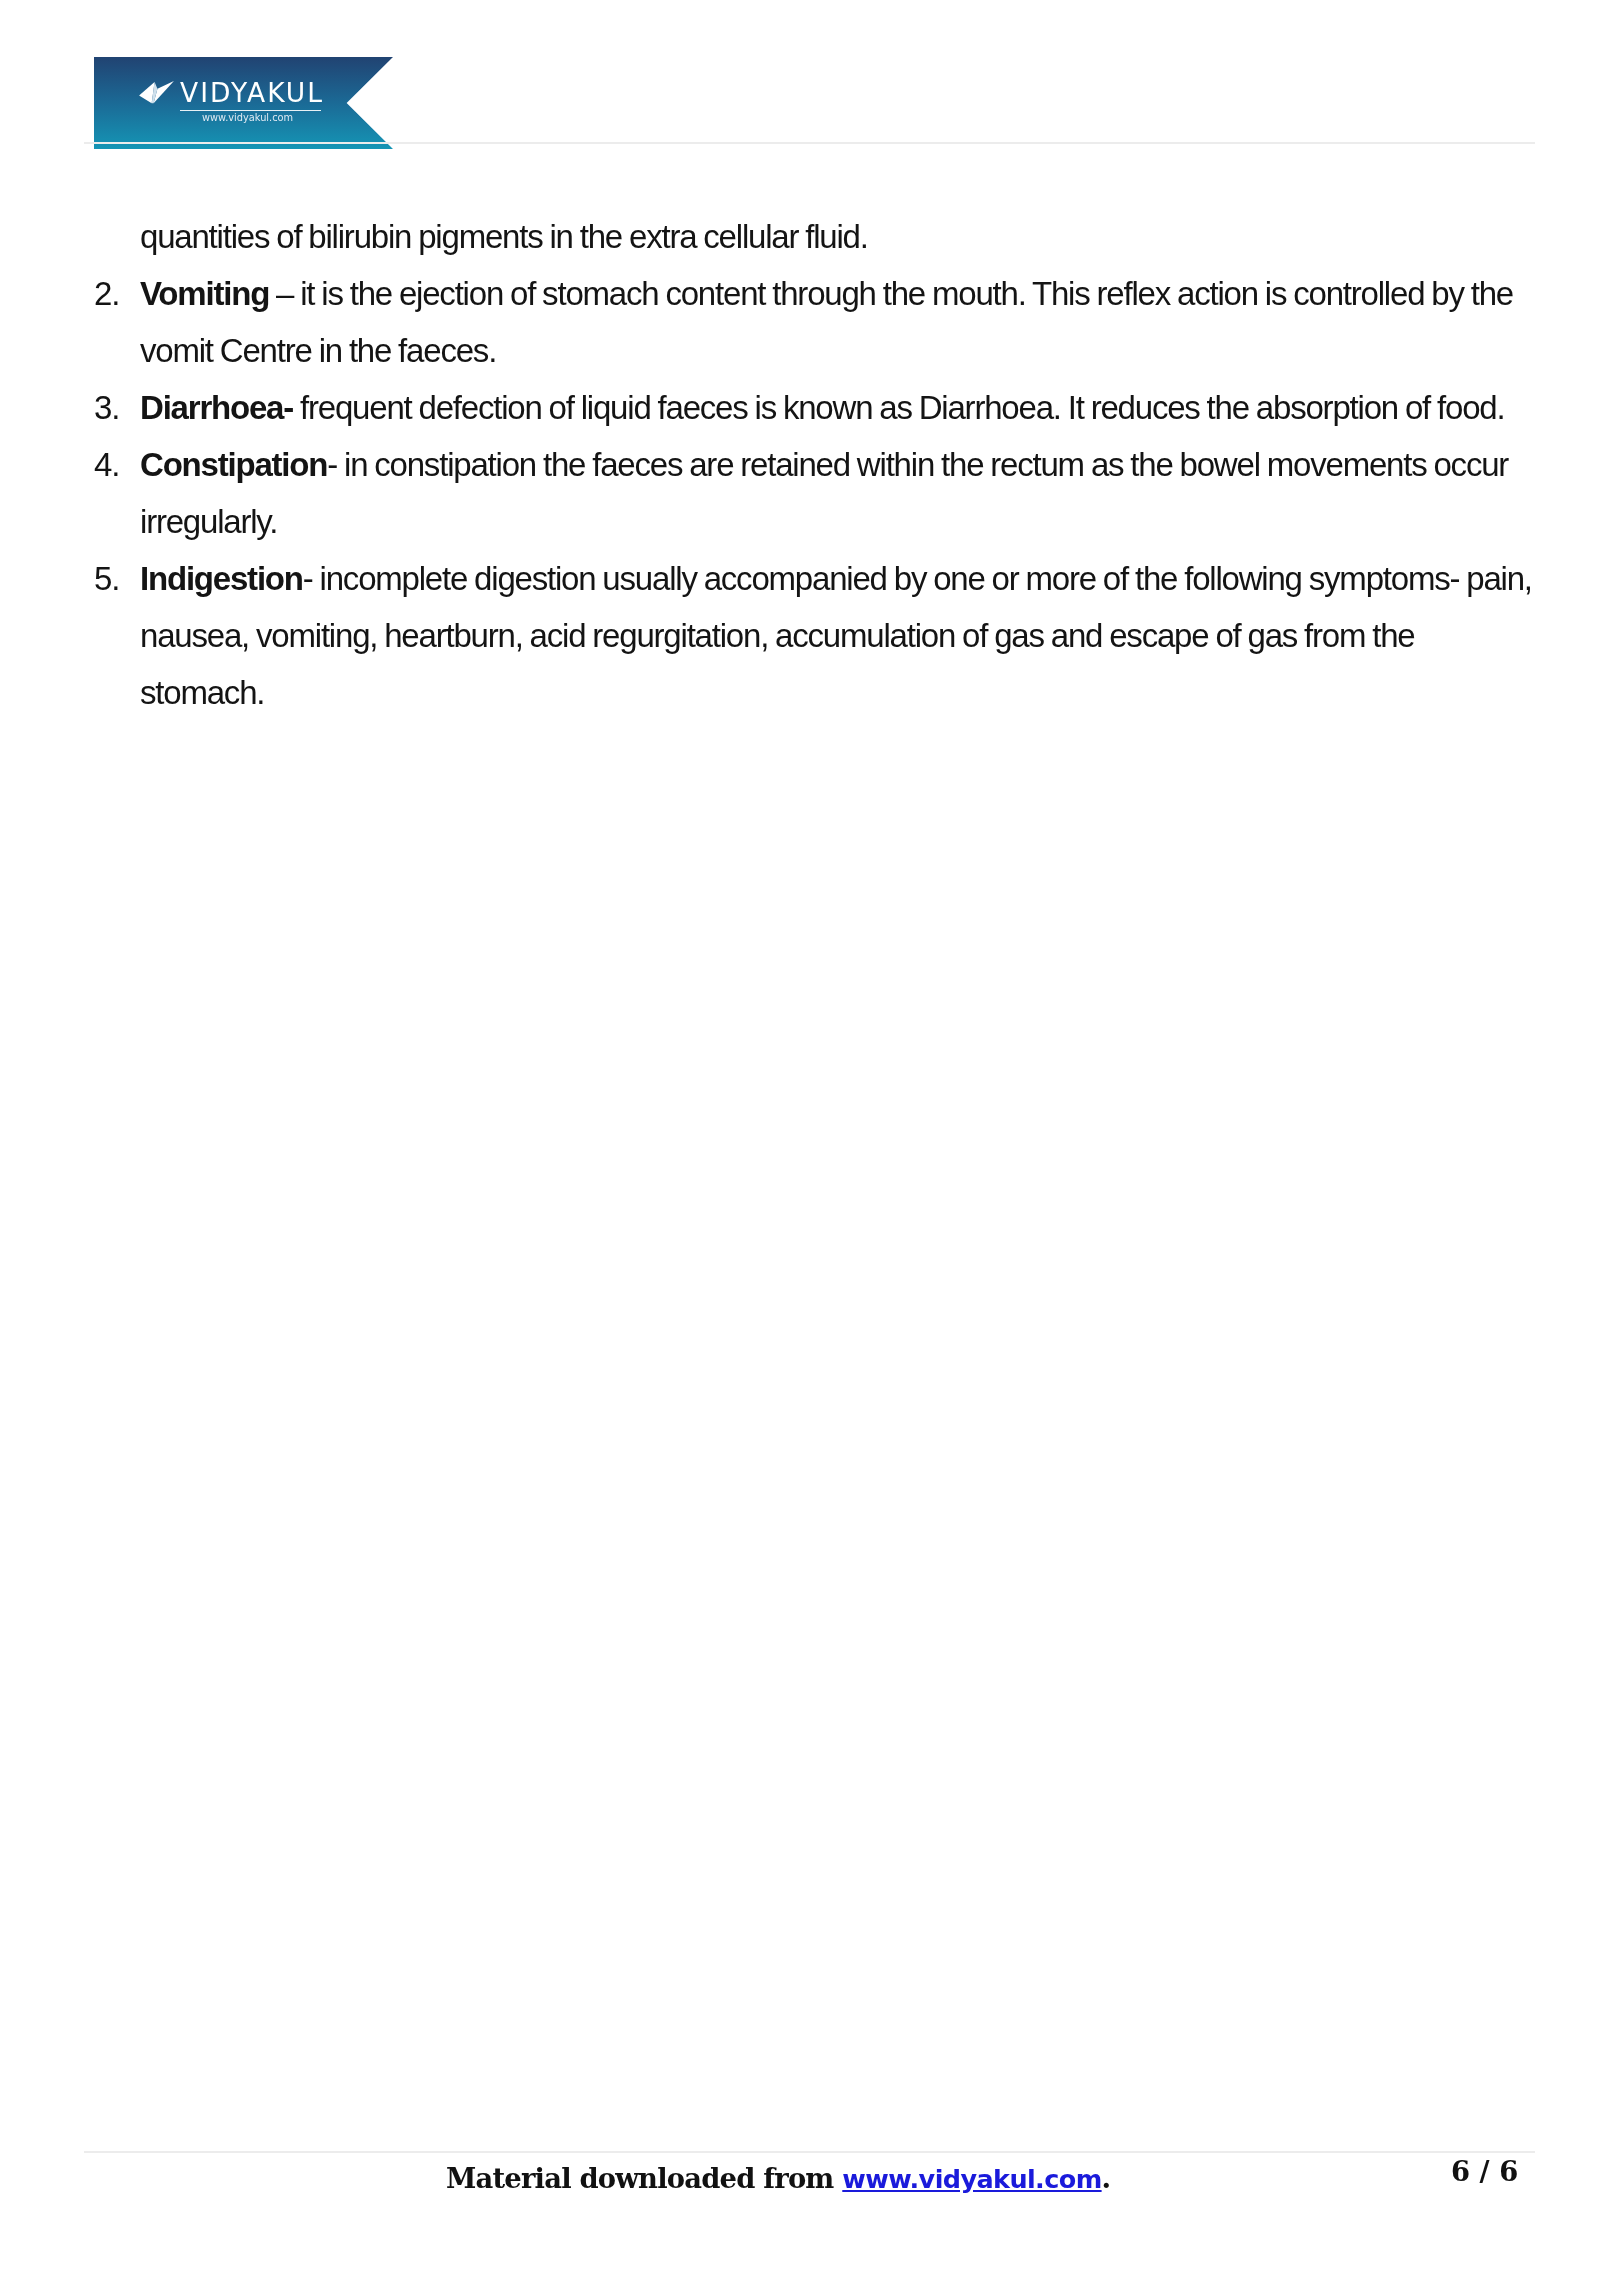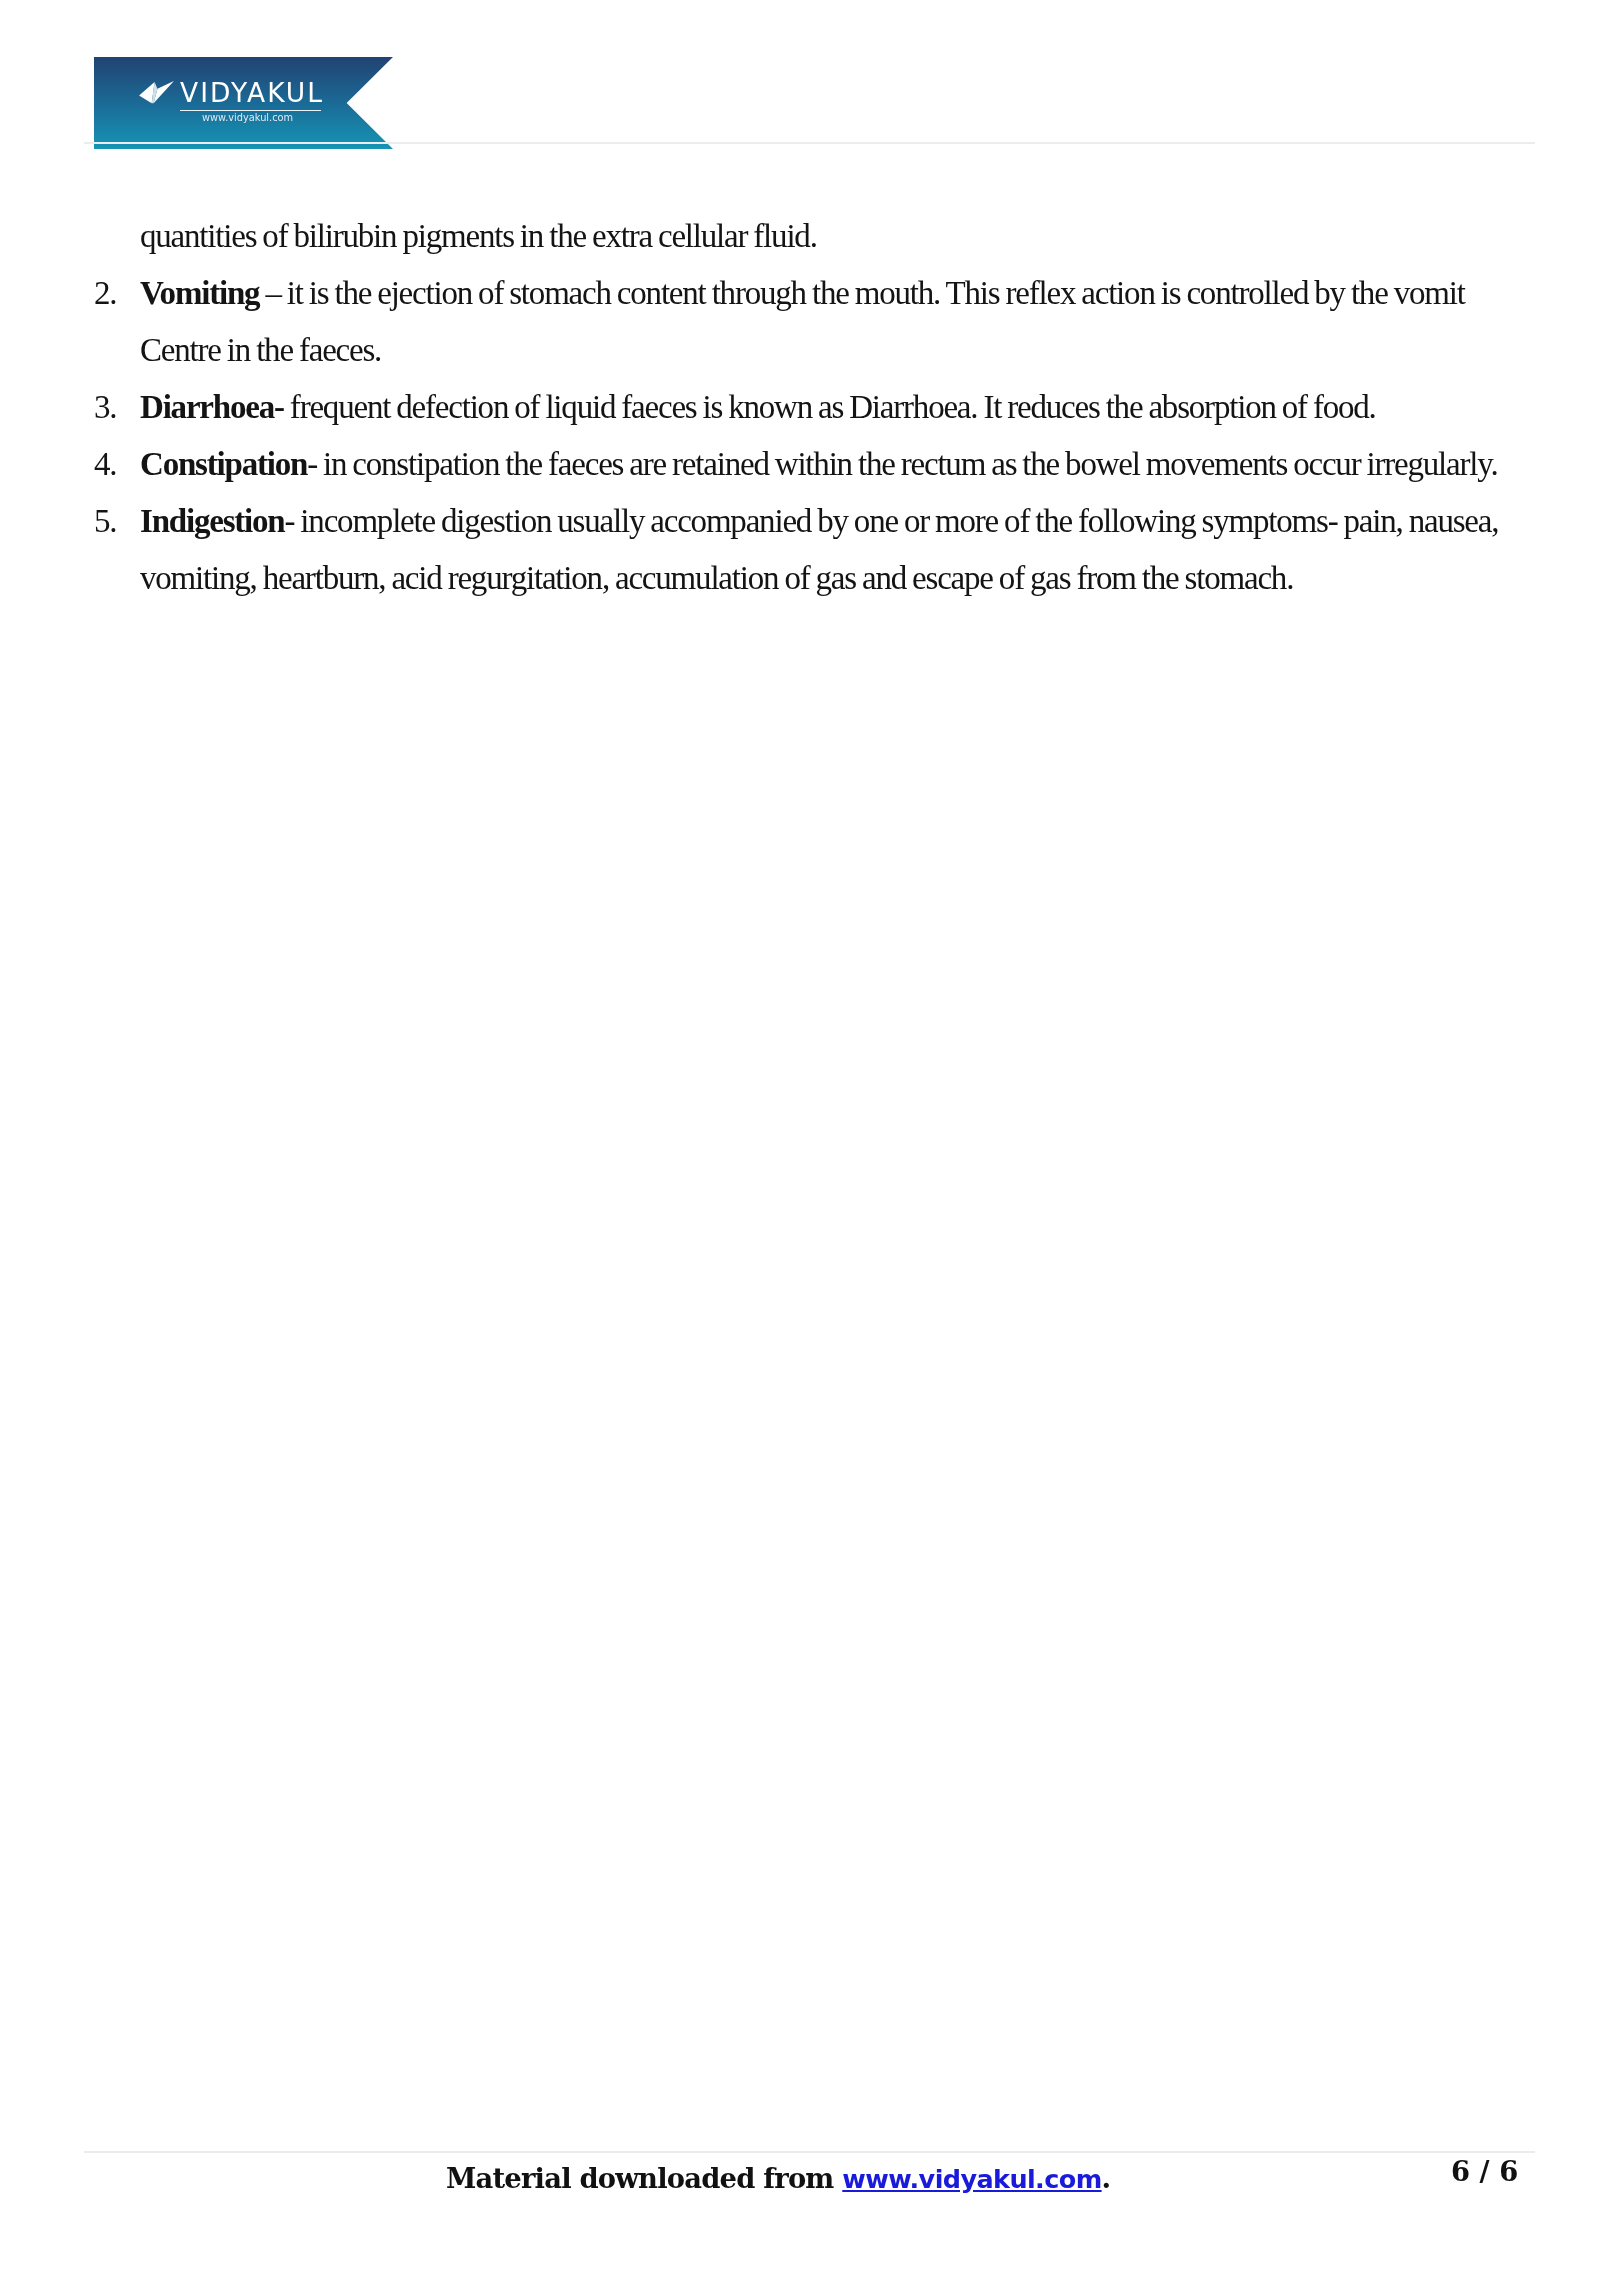--- a/index.html
+++ b/index.html
@@ -75,21 +75,21 @@
       height: 2px;
       background: #ececec;
     }
     .content {
       position: absolute;
       left: 94px;
       top: 208px;
       width: 1451px;
       font-size: 33px;
       line-height: 57px;
-      font-family: Liberation Serif, serif;
+      font-family: Liberation Sans, sans-serif;
       letter-spacing: -1.2px;
       word-spacing: -1px;
       color: #141414;
     }
     .cont-para {
       margin: 0;
       padding-left: 46px;
     }
     .list {
       list-style: none;

